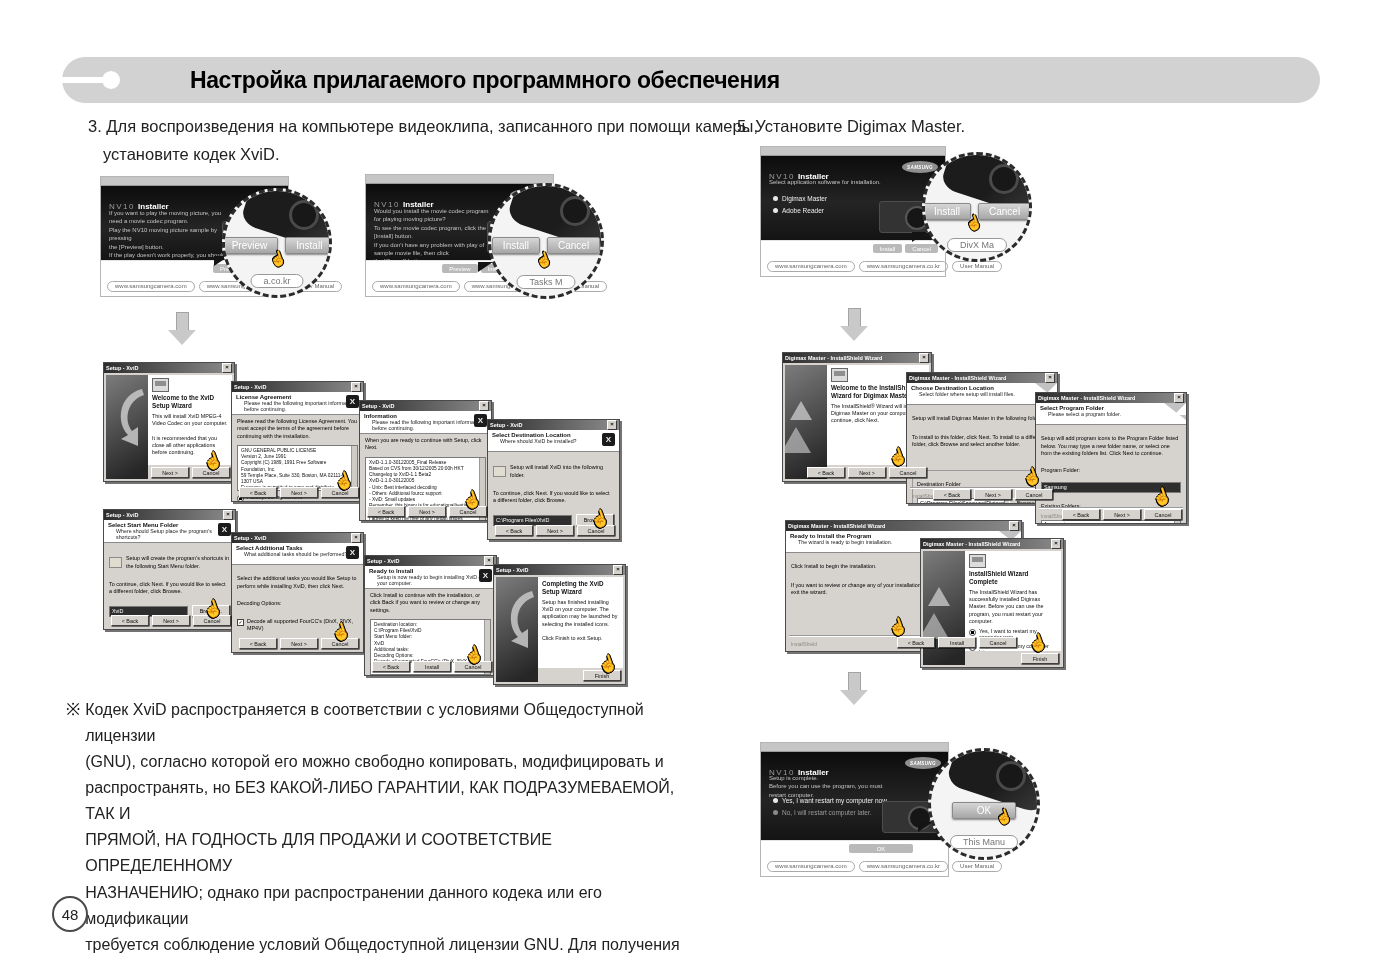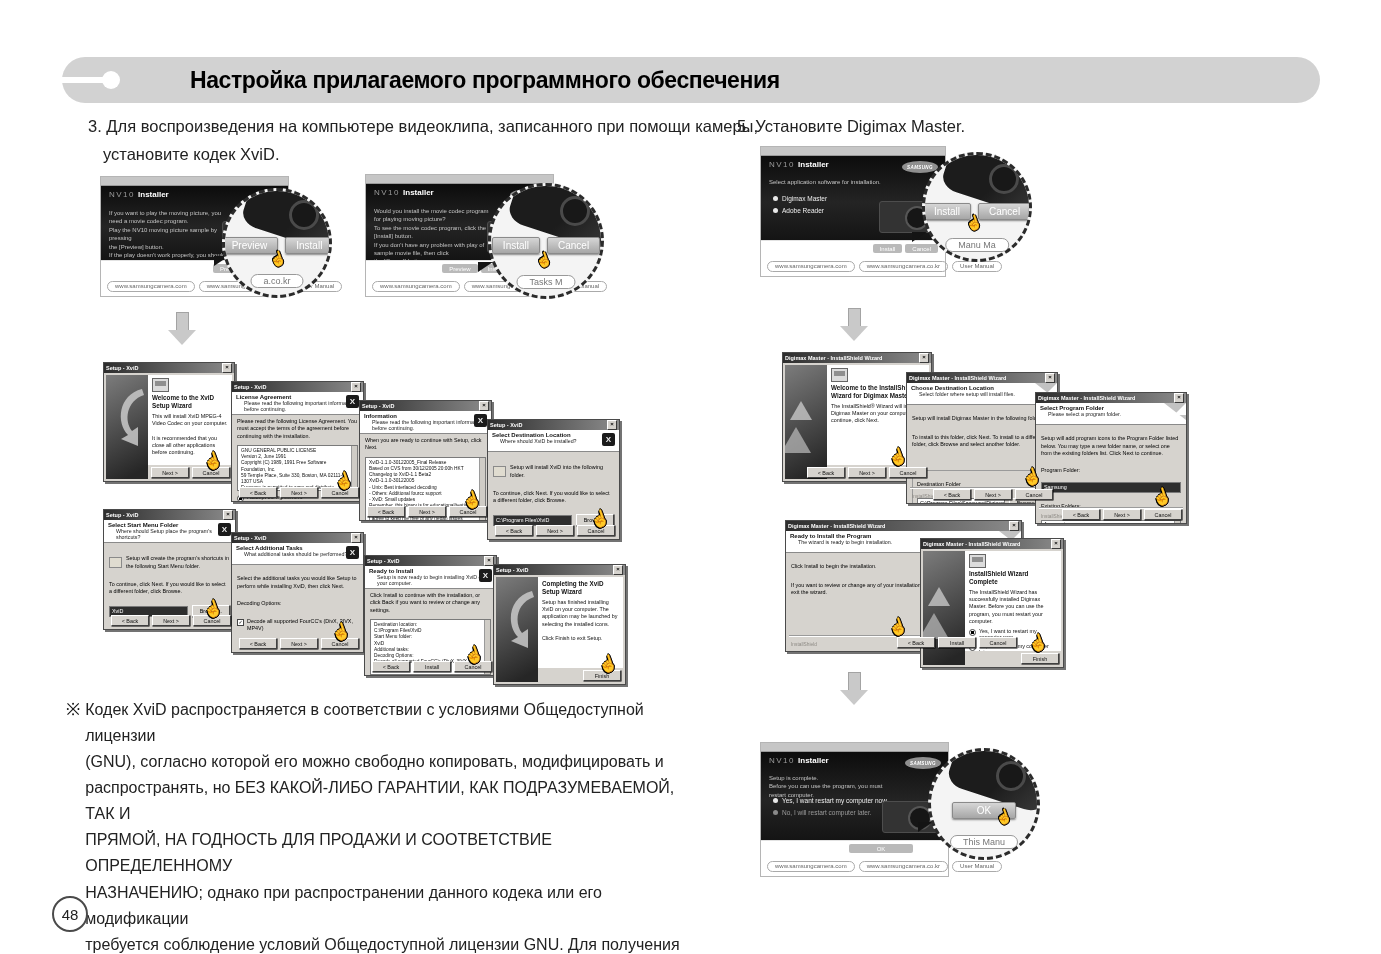--- a/index.html
+++ b/index.html
@@ -13,21 +13,21 @@
   .page-title { position:absolute; left:128px; top:0; height:46px; display:flex; align-items:center;
                 font-size:23px; font-weight:bold; letter-spacing:-0.4px; color:#000; }
 
   .step { position:absolute; font-size:16.5px; line-height:1.7; color:#222; }
   .step .l2 { padding-left:15px; }
 
   
   .inst { position:absolute; background:#fff; border:1px solid #b5b5b5; }
   .inst-top { height:8px; background:#c6c6c6; border-bottom:1px solid #9a9a9a; }
   .inst-dark { position:relative; background:linear-gradient(180deg,#0c0c0c,#242424 55%,#141414); overflow:hidden; }
-  .inst-brand { position:absolute; left:8px; top:4px; font-size:8px; color:#fff; white-space:nowrap; }
+  .inst-brand { position:absolute; left:8px; top:16px; font-size:8px; color:#fff; white-space:nowrap; }
   .inst-brand .model { color:#9a9a9a; letter-spacing:1.5px; font-weight:300; margin-right:3px; }
   .inst-brand .app { font-weight:bold; }
   .inst-text { position:absolute; left:8px; top:23px; width:64%; font-size:6px; line-height:1.4; color:#c4c4c4; white-space:pre-line; }
   .inst-opts { position:absolute; left:12px; top:34px; font-size:6.5px; color:#eee; }
   .inst-opts .orow { display:flex; align-items:center; gap:4px; margin-top:5px; }
   .odot { width:5px; height:5px; border-radius:50%; background:#e8e8e8; flex:0 0 auto; }
   .odot.dim { background:#8a8a8a; }
   .samsung { position:absolute; right:7px; top:5px; width:36px; height:12px; border-radius:50%; background:#8f8f8f;
              color:#fff; font-size:4.5px; font-weight:bold; font-style:italic; letter-spacing:0.4px;
              display:flex; align-items:center; justify-content:center; }
@@ -481,21 +481,21 @@
   </div>
   <div class="tail" style="left:912px; top:232px;"></div>
   <div class="mag" style="left:922px; top:152px; width:104px; height:104px;">
     <div class="mcam"></div>
     <div class="mlens"></div>
     <div class="mbtns" style="top:46%;">
       <div class="mbtn">Install</div>
       <div class="mbtn">Cancel</div>
     </div>
     <div class="hand sm" style="left:38%; top:58%;">☝</div>
-    <div class="mpill" style="bottom:7%;">Manu Ma</div>
+    <div class="mpill" style="bottom:7%;">DivX Ma</div>
   </div>
 
   <div class="bigarrow" style="left:840px; top:308px;">
     <div class="sh"></div>
       <div class="hd"></div>
   </div>
 
   <div class="wiz" style="left:782px; top:352px; width:148px; height:128px;">
     <div class="wtb">
         <span class="wt">Digimax Master - InstallShield Wizard</span>

